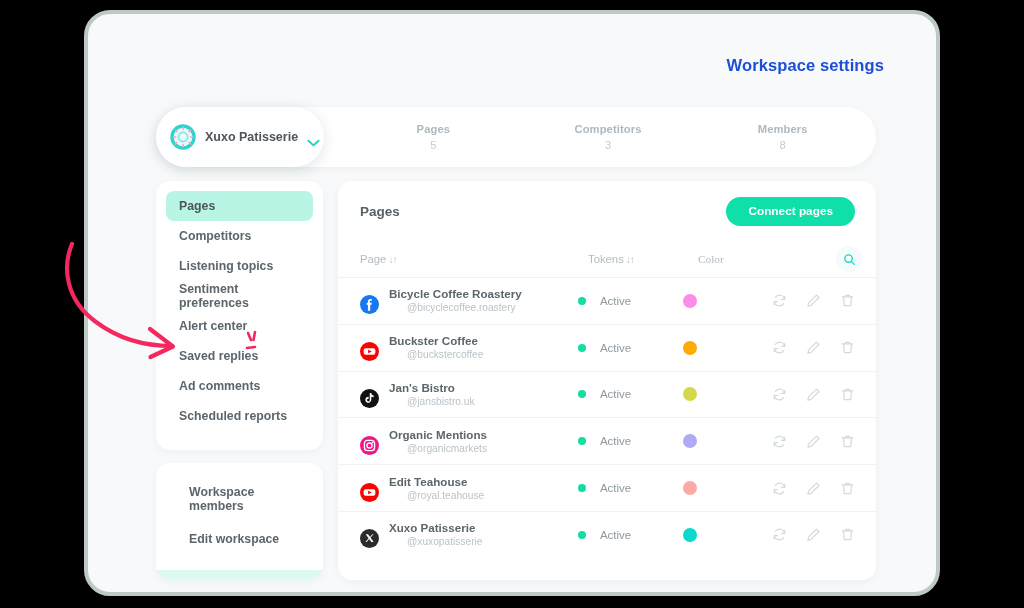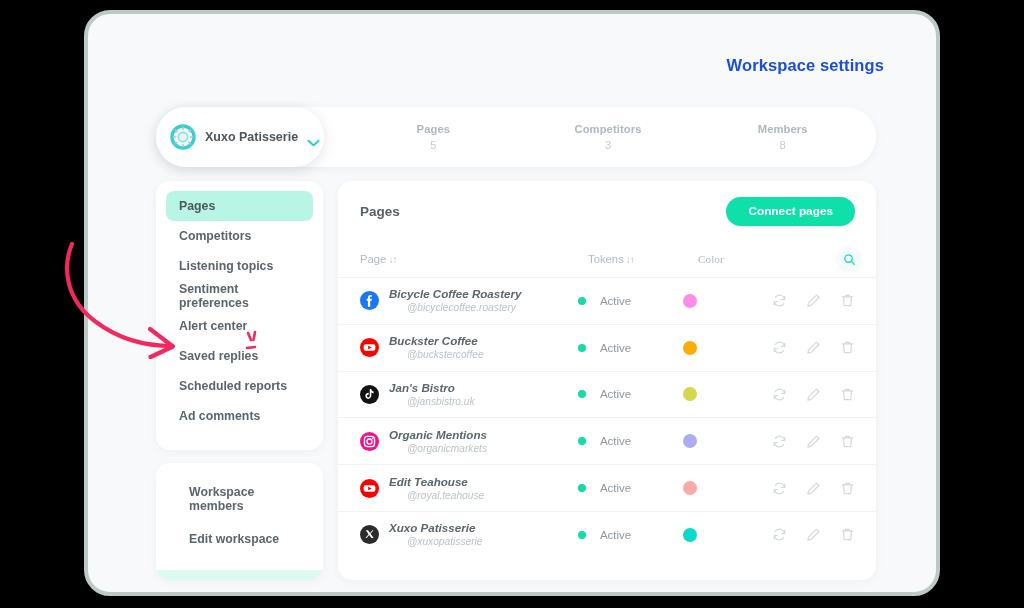--- a/index.html
+++ b/index.html
@@ -229,21 +229,21 @@
   }
 
   .row {
     display: flex;
     align-items: center;
     height: 46.8px;
     padding: 0 14px 0 22px;
     border-top: 1px solid #f0f3f4;
   }
 
-  .pagecell { width: 228px; display: flex; align-items: center; gap: 10px; font-style: italic; }
+  .pagecell { width: 228px; display: flex; align-items: flex-end; gap: 10px; }
 
   .brand-ico { width: 19px; height: 19px; flex: 0 0 19px; }
 
   .pname {
     font-size: 11.6px;
     font-weight: 700;
     color: #5b666c;
     line-height: 14px;
   }
   .phandle {
@@ -332,24 +332,24 @@
       <div class="nav-item">
         <span>Sentiment preferences</span>
       </div>
       <div class="nav-item">
         <span>Alert center</span>
       </div>
       <div class="nav-item">
         <span>Saved replies</span>
       </div>
       <div class="nav-item">
+        <span>Ad comments</span>
+      </div>
+      <div class="nav-item">
         <span>Scheduled reports</span>
-      </div>
-      <div class="nav-item">
-        <span>Ad comments</span>
       </div>
     </div>
 
     <div class="nav-card2">
       <div class="pad">
         <div class="nav-item">
           <span>Workspace members</span>
         </div>
         <div class="nav-item">
           <span>Edit workspace</span>

